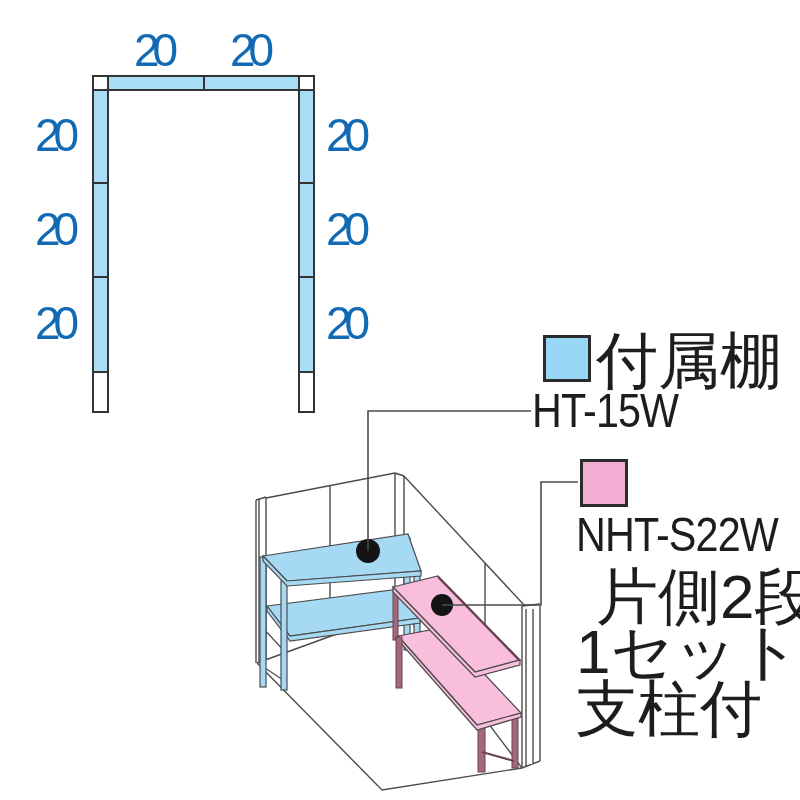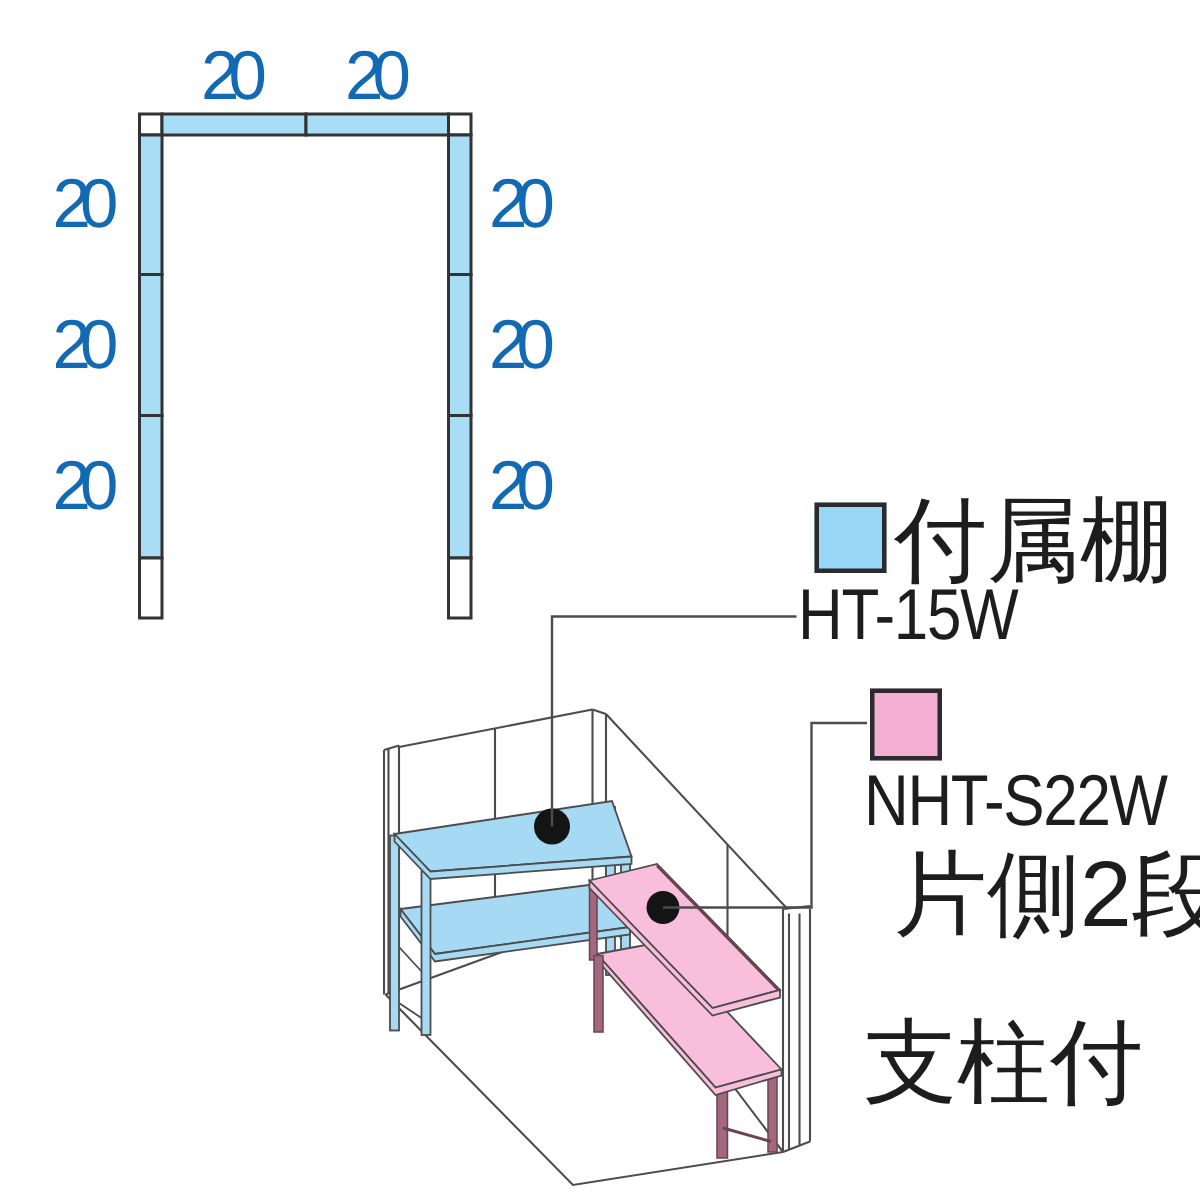--- a/index.html
+++ b/index.html
@@ -120,15 +120,16 @@
     <polyline class="leader" points="212,205 311,205 311,82 348,82"></polyline>
   </svg>
 
   <div class="swatch swatch-included"></div>
   <div class="jp t-name1">付属棚</div>
   <div class="model t-model1">HT-15W</div>
 
   <div class="swatch swatch-optional"></div>
   <div class="model t-model2">NHT-S22W</div>
   <div class="jp t-spec1">片側2段</div>
+  <div class="jp t-spec2">1セット</div>
   <div class="jp t-spec3">支柱付</div>
 
 </div>
 
 </body></html>

